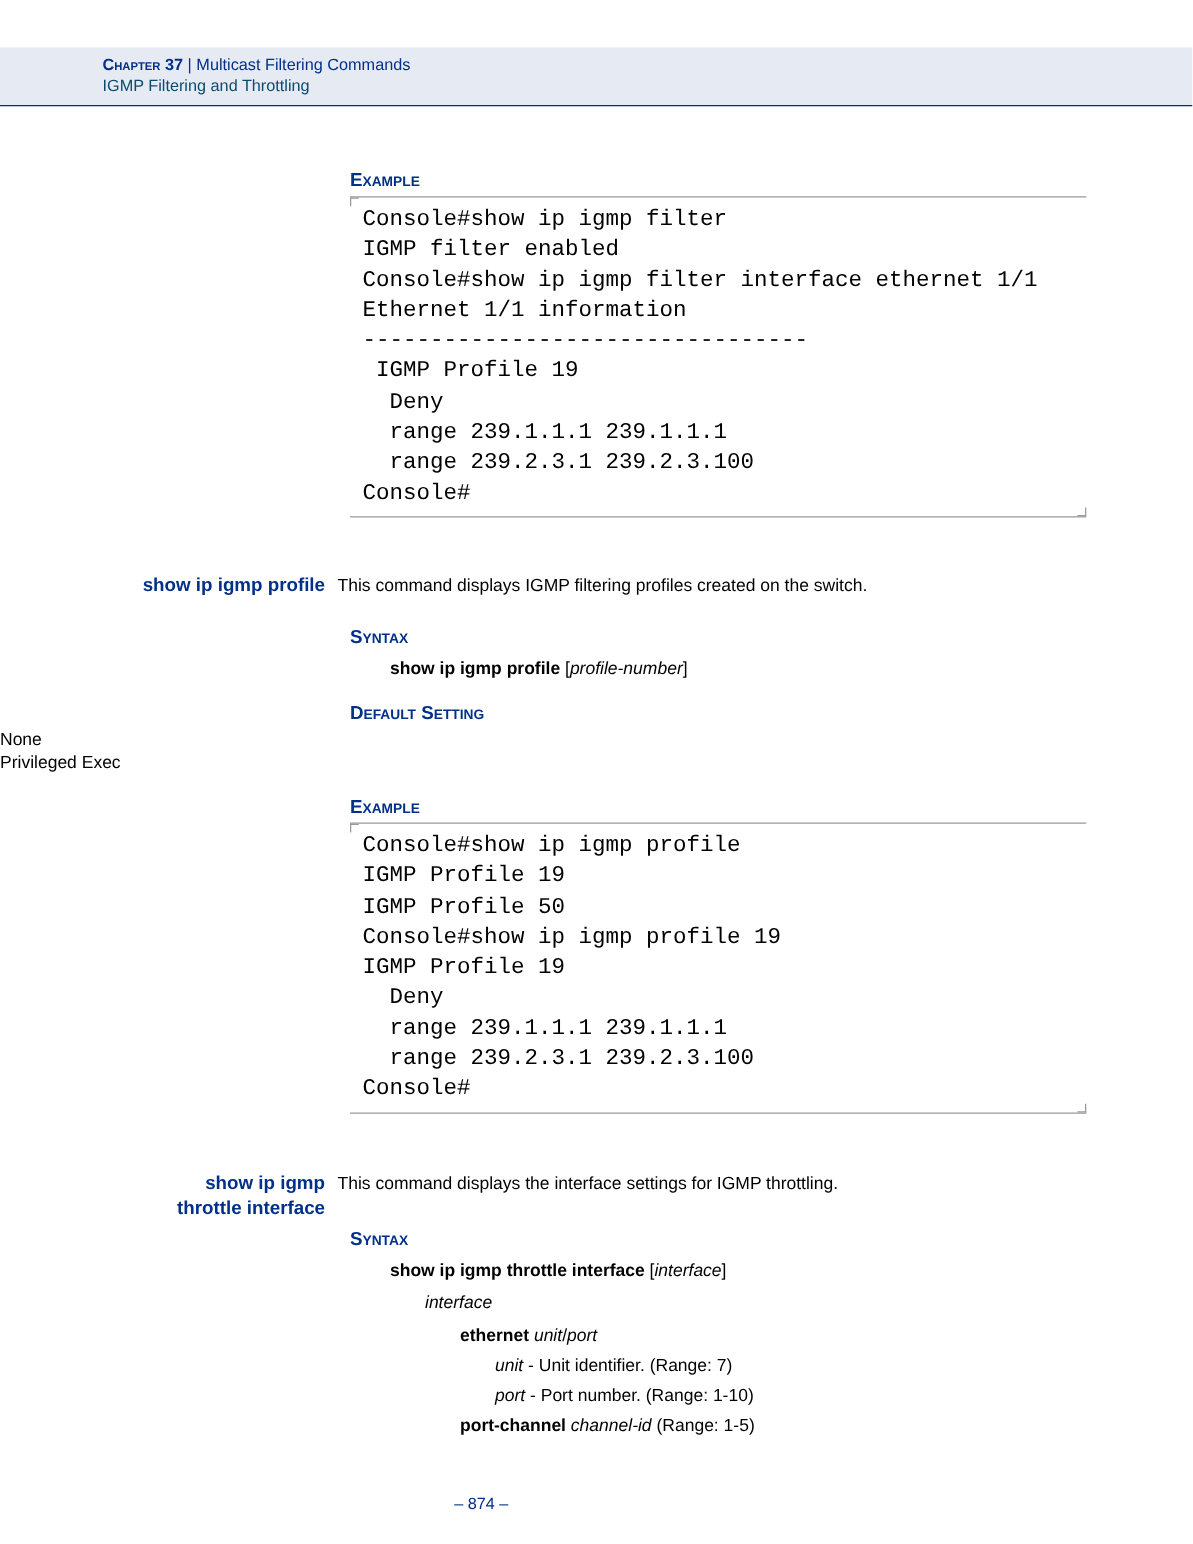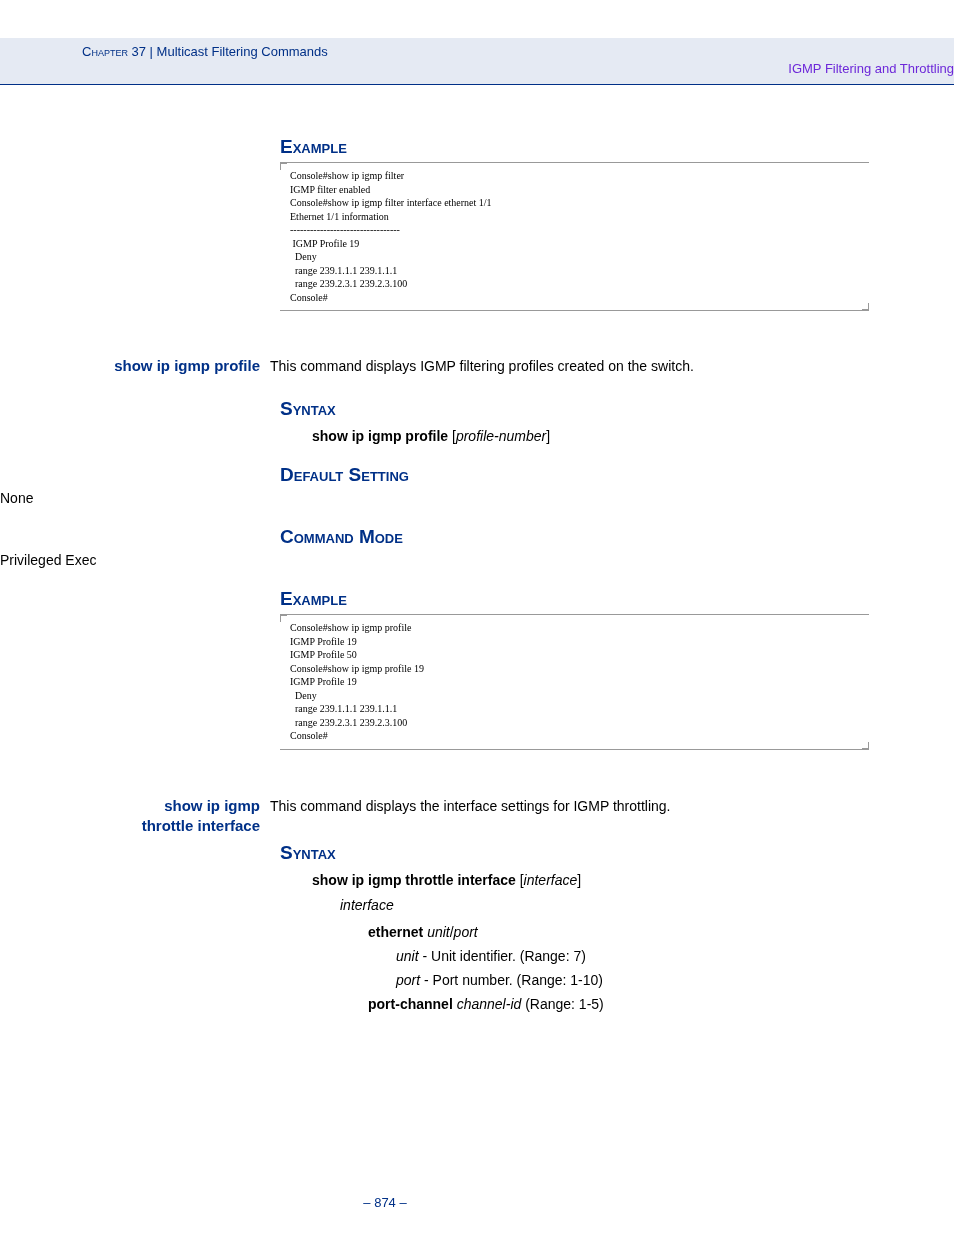--- a/index.html
+++ b/index.html
@@ -19,52 +19,51 @@
     border-bottom: 1px solid #003087;
   }
   .header-inner {
     margin-left: 82px;
   }
   .chapter-line {
     color: #003087;
     font-size: 13px;
   }
   .chapter-strong {
-    font-weight: normal;
+    font-weight: bold;
     font-variant: small-caps;
   }
   .sub-line {
-    color: #6d28d9;
+    color: #0c4a6e;
     font-size: 13px;
     margin-top: 2px;
-    text-align: right;
   }
   .page-body {
     position: absolute;
     top: 120px;
     left: 0;
     right: 0;
   }
   .section-heading {
     color: #003087;
     font-weight: bold;
-    font-size: 19px;
+    font-size: 15px;
     font-variant: small-caps;
     margin-left: 280px;
     margin-top: 16px;
     margin-bottom: 4px;
   }
   .code-block {
     margin-left: 280px;
     margin-right: 85px;
     border-top: 1px solid #999;
     border-bottom: 1px solid #999;
     padding: 6px 10px 6px 10px;
-    font-family: Liberation Serif, serif;
-    font-size: 10px;
+    font-family: Liberation Mono, monospace;
+    font-size: 18px;
     white-space: pre;
     line-height: 1.35;
     position: relative;
   }
   .code-block::before {
     content: "";
     position: absolute;
     top: 0; left: 0;
     width: 6px; height: 6px;
     border-top: 1px solid #999;
@@ -176,21 +175,20 @@
   </div>
 
   <div class="section-heading" style="margin-top:24px">Syntax</div>
   <div class="syntax-line">
     <span class="bold">show ip igmp profile</span><span> [</span><span class="ital">profile-number</span><span>]</span>
   </div>
 
   <div class="section-heading" style="margin-top:20px">Default Setting</div>
   <div class="body-text">None</div>
 
-  <div class="section-heading" style="margin-top:20px">Command Mode</div>
   <div class="body-text">Privileged Exec</div>
 
   <div class="section-heading" style="margin-top:20px">Example</div>
   <div class="code-block">Console#show ip igmp profile
 IGMP Profile 19
 IGMP Profile 50
 Console#show ip igmp profile 19
 IGMP Profile 19
   Deny
   range 239.1.1.1 239.1.1.1

